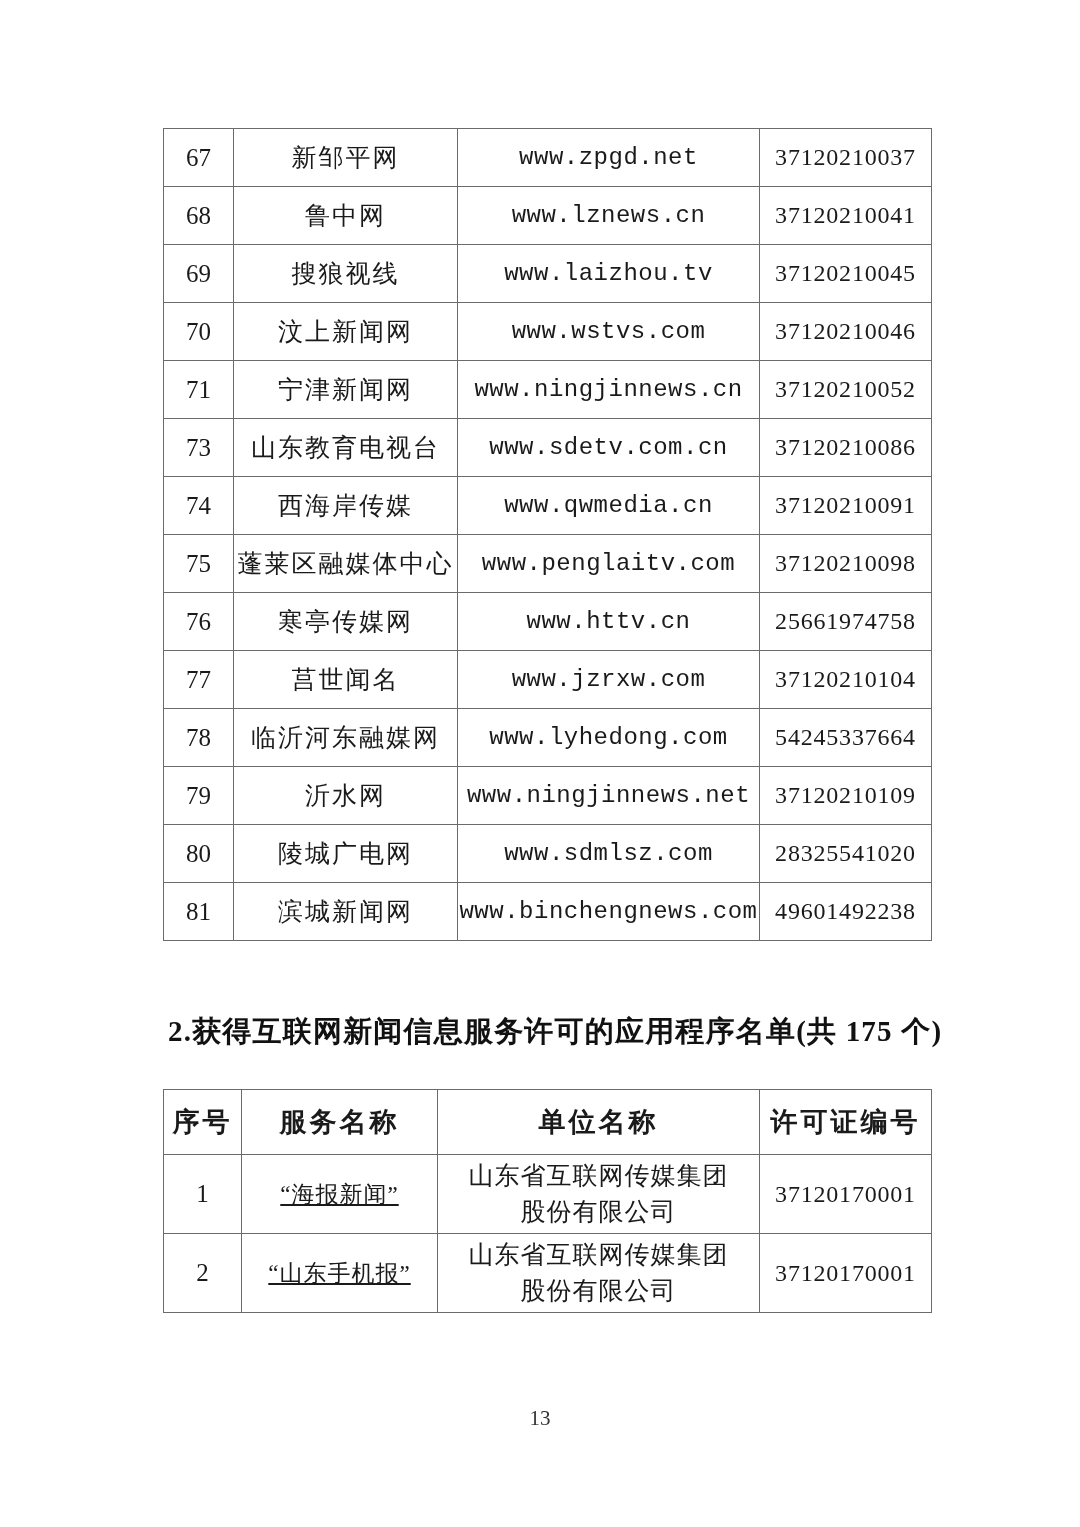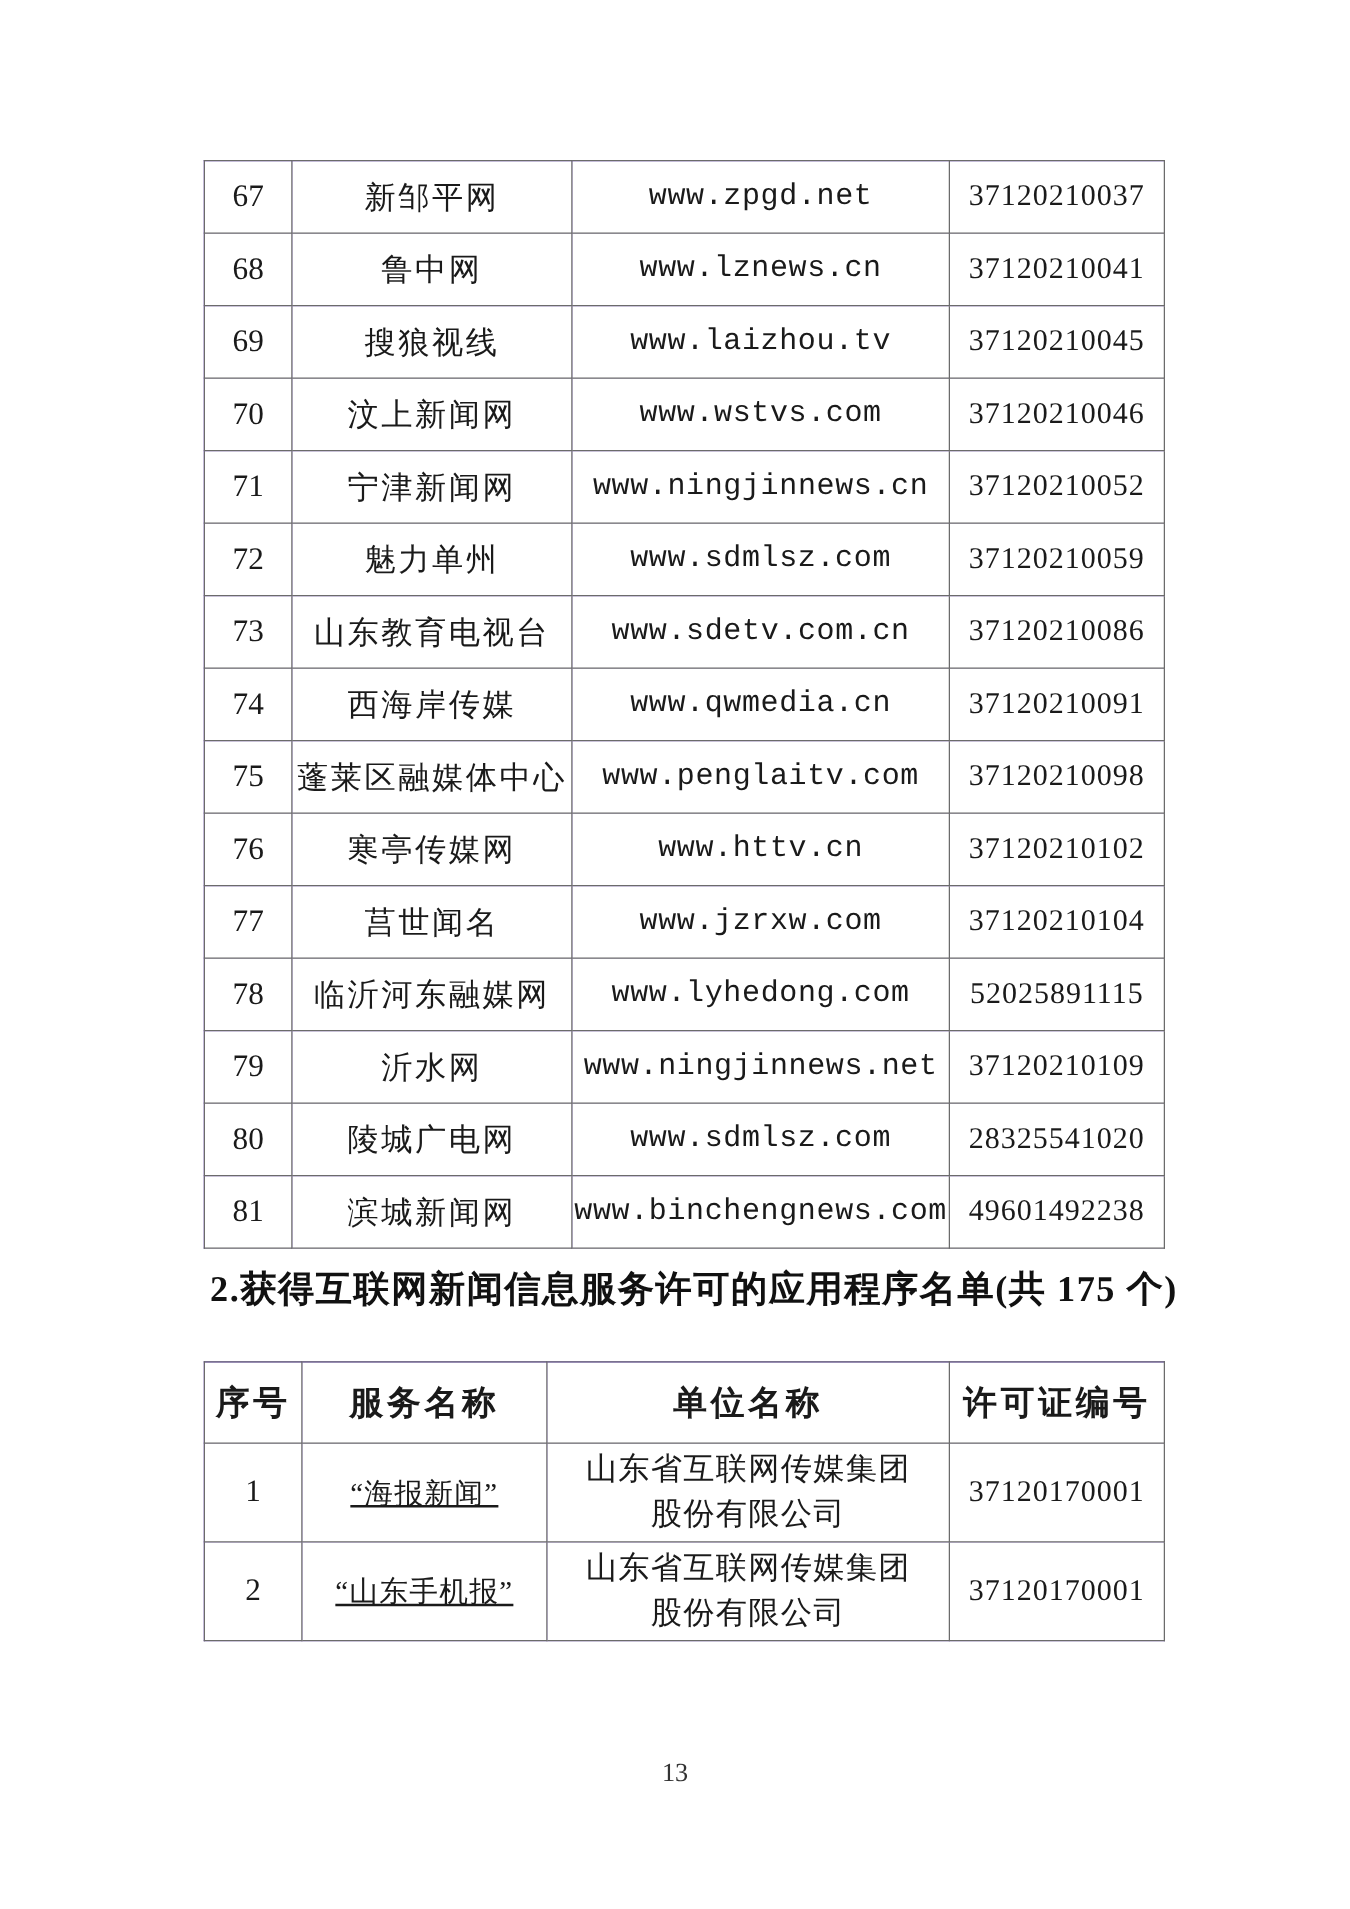--- a/index.html
+++ b/index.html
@@ -139,26 +139,20 @@
         <td class="c-lic">37120210046</td>
       </tr>
 
       <tr>
         <td class="c-seq">71</td>
         <td class="c-name">宁津新闻网</td>
         <td class="c-url">www.ningjinnews.cn</td>
         <td class="c-lic">37120210052</td>
       </tr>
 
-      <tr>
-        <td class="c-seq">72</td>
-        <td class="c-name">魅力单州</td>
-        <td class="c-url">www.sdmlsz.com</td>
-        <td class="c-lic">37120210059</td>
-      </tr>
 
       <tr>
         <td class="c-seq">73</td>
         <td class="c-name">山东教育电视台</td>
         <td class="c-url">www.sdetv.com.cn</td>
         <td class="c-lic">37120210086</td>
       </tr>
 
       <tr>
         <td class="c-seq">74</td>
@@ -171,35 +165,35 @@
         <td class="c-seq">75</td>
         <td class="c-name">蓬莱区融媒体中心</td>
         <td class="c-url">www.penglaitv.com</td>
         <td class="c-lic">37120210098</td>
       </tr>
 
       <tr>
         <td class="c-seq">76</td>
         <td class="c-name">寒亭传媒网</td>
         <td class="c-url">www.httv.cn</td>
-        <td class="c-lic">37120210102</td>
+        <td class="c-lic">25661974758</td>
       </tr>
 
       <tr>
         <td class="c-seq">77</td>
         <td class="c-name">莒世闻名</td>
         <td class="c-url">www.jzrxw.com</td>
         <td class="c-lic">37120210104</td>
       </tr>
 
       <tr>
         <td class="c-seq">78</td>
         <td class="c-name">临沂河东融媒网</td>
         <td class="c-url">www.lyhedong.com</td>
-        <td class="c-lic">52025891115</td>
+        <td class="c-lic">54245337664</td>
       </tr>
 
       <tr>
         <td class="c-seq">79</td>
         <td class="c-name">沂水网</td>
         <td class="c-url">www.ningjinnews.net</td>
         <td class="c-lic">37120210109</td>
       </tr>
 
       <tr>

